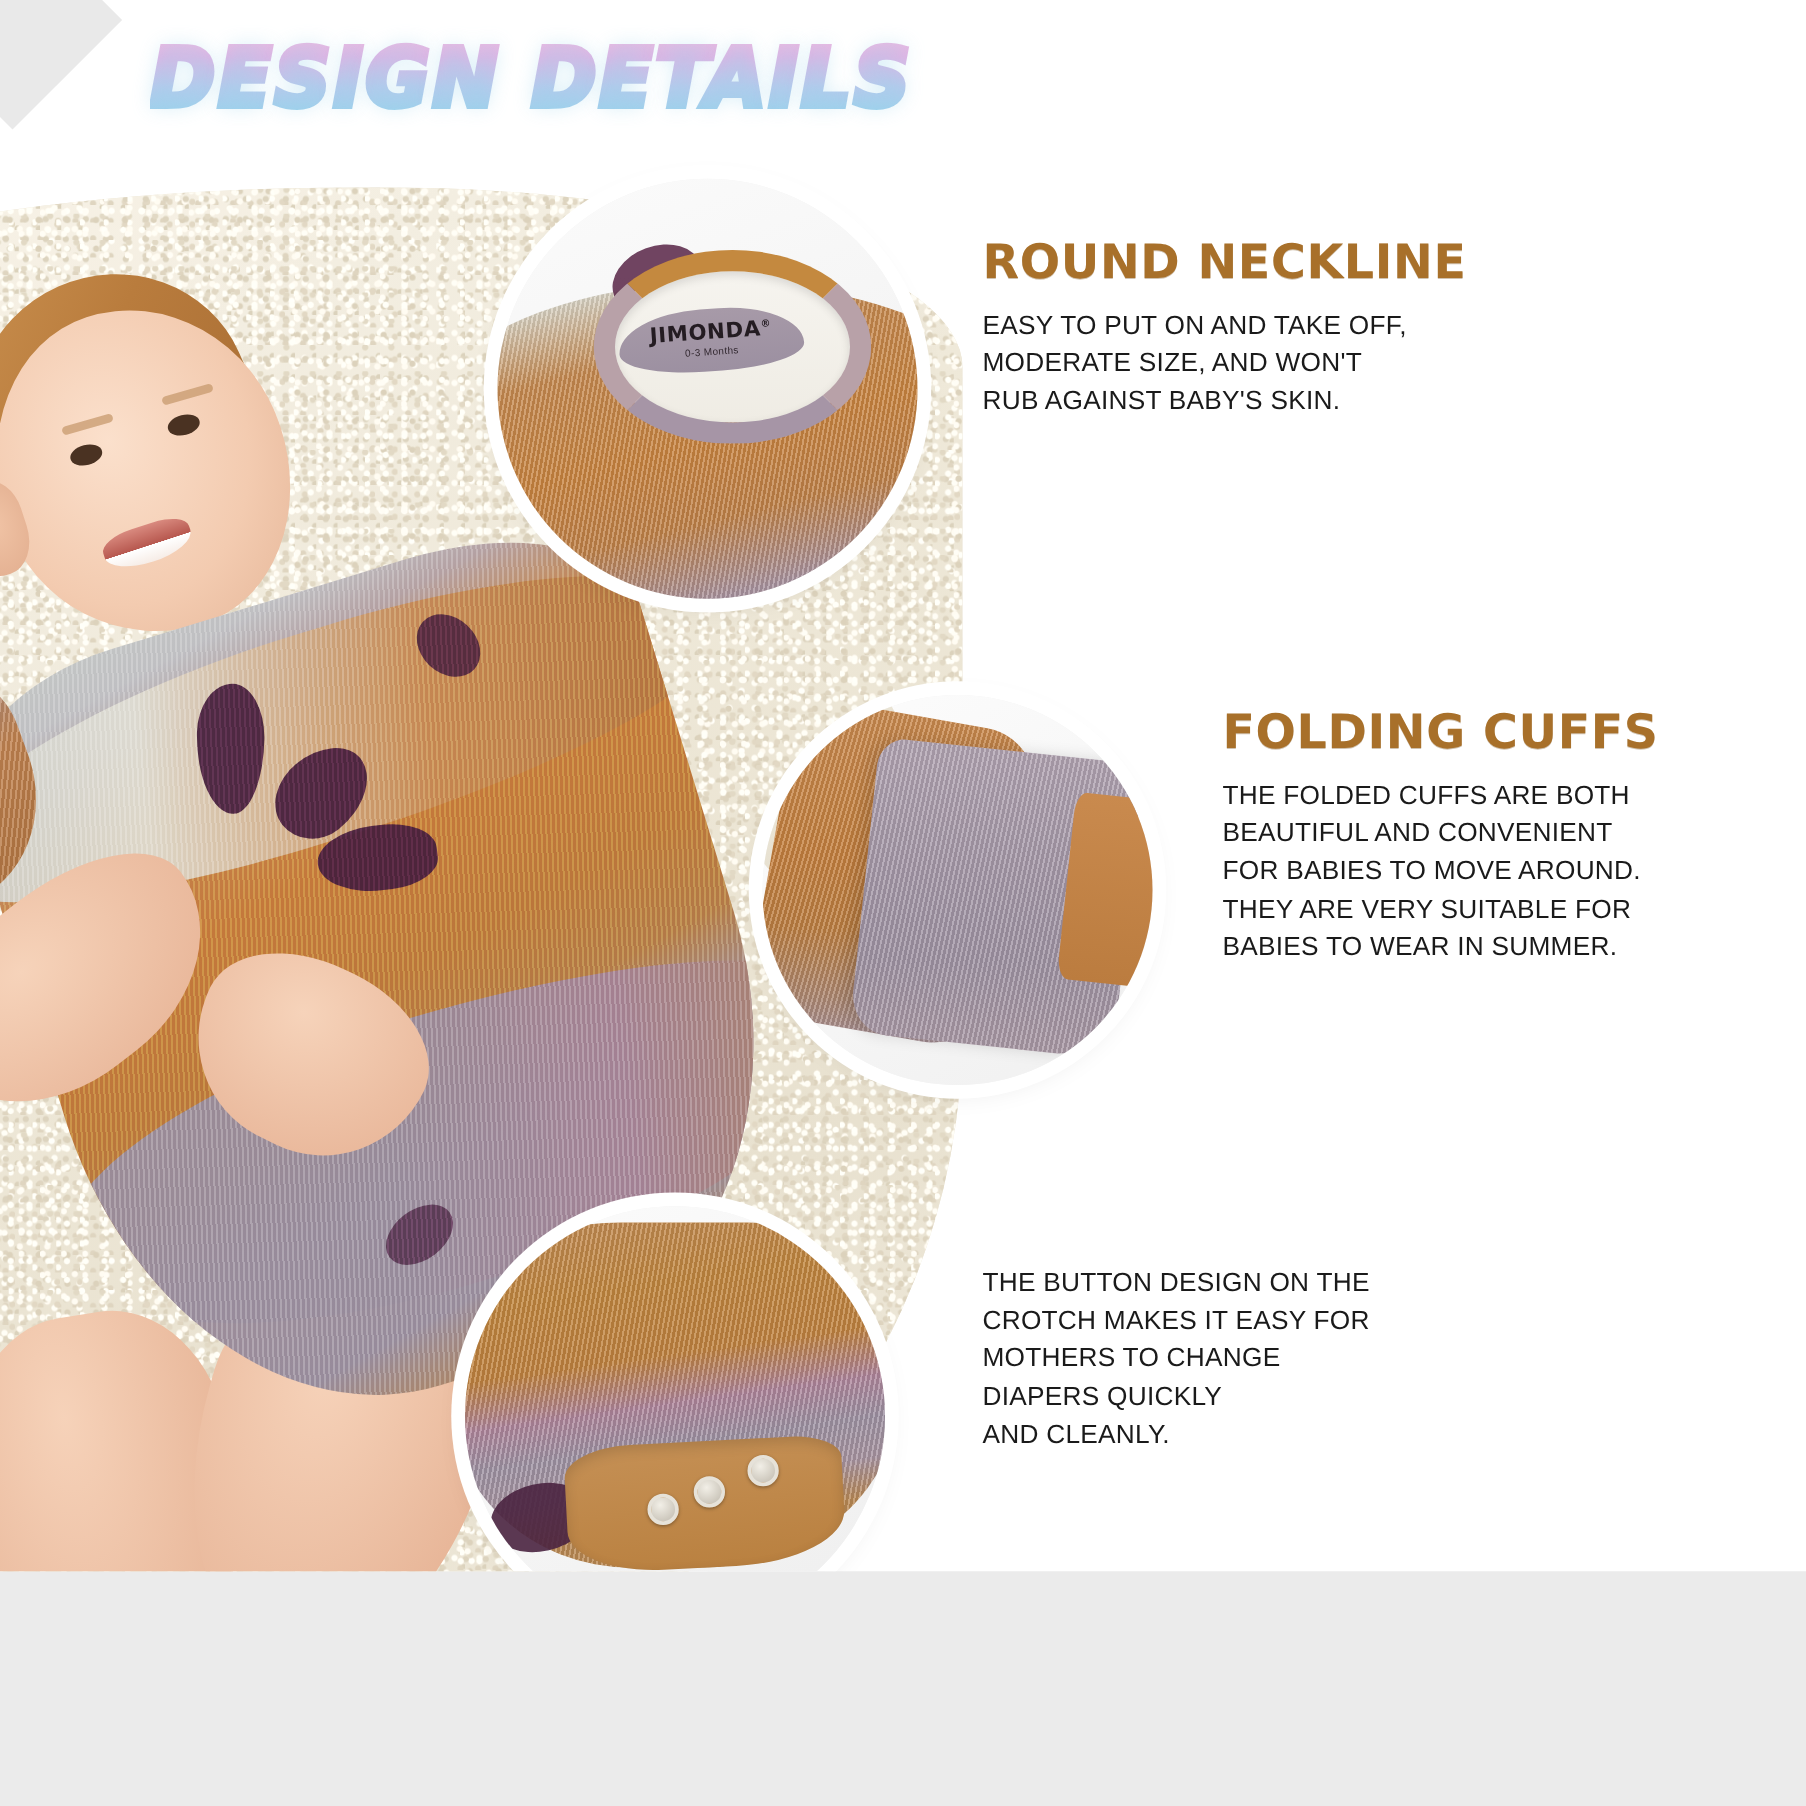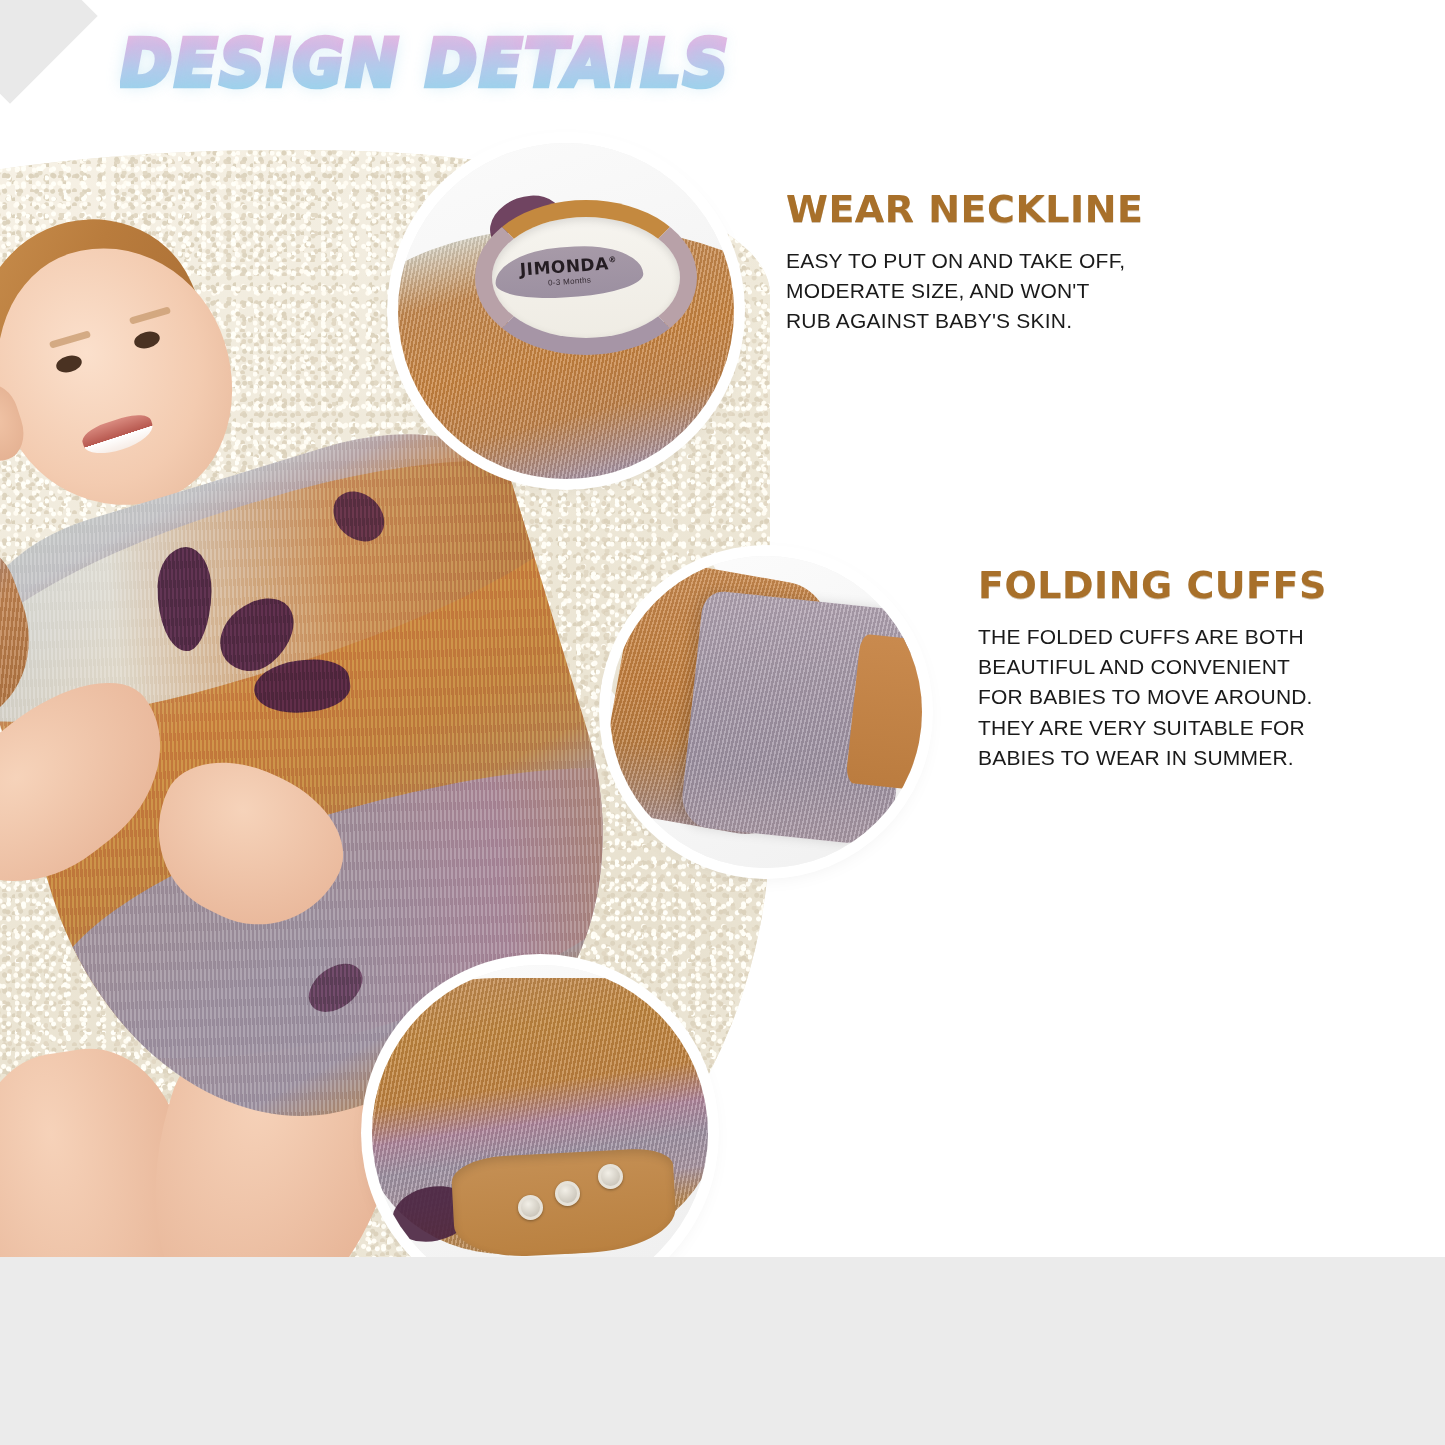--- a/index.html
+++ b/index.html
@@ -389,31 +389,36 @@
       </div>
       <div class="purplepatch"></div>
       <div class="gusset"></div>
       <div class="snap s1"></div>
       <div class="snap s2"></div>
       <div class="snap s3"></div>
     </div>
   </div>
 
   <div class="block" id="block-neckline">
-    <h2>WEAR NECKLINE</h2>
+    <h2>ROUND NECKLINE</h2>
     <p>EASY TO PUT ON AND TAKE OFF,
 MODERATE SIZE, AND WON'T
 RUB AGAINST BABY'S SKIN.</p>
   </div>
 
   <div class="block" id="block-cuffs">
     <h2>FOLDING CUFFS</h2>
     <p>THE FOLDED CUFFS ARE BOTH
 BEAUTIFUL AND CONVENIENT
 FOR BABIES TO MOVE AROUND.
 THEY ARE VERY SUITABLE FOR
 BABIES TO WEAR IN SUMMER.</p>
   </div>
 
   <div class="block" id="block-buttons">
+    <p>THE BUTTON DESIGN ON THE
+CROTCH MAKES IT EASY FOR
+MOTHERS TO CHANGE
+DIAPERS QUICKLY
+AND CLEANLY.</p>
   </div>
 
 </div>
 
 </body></html>

